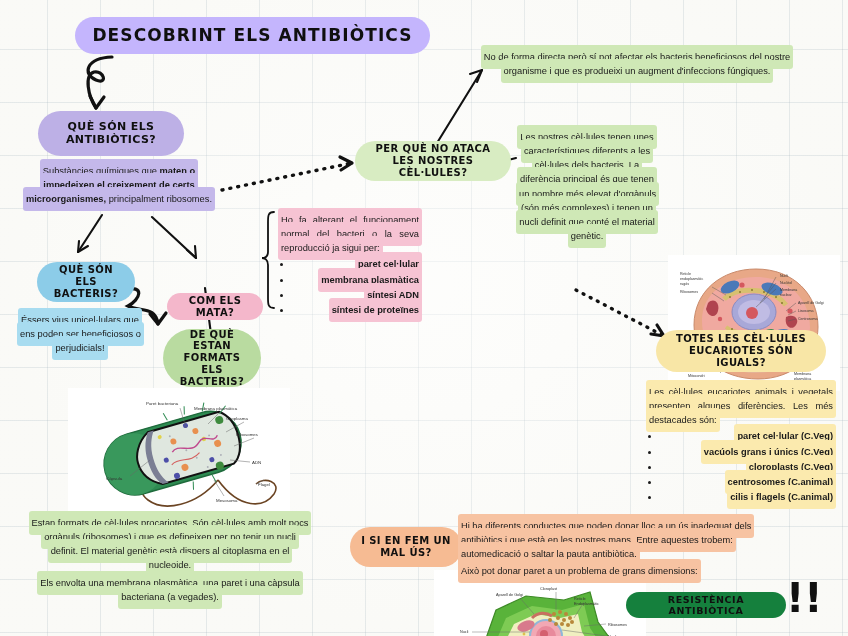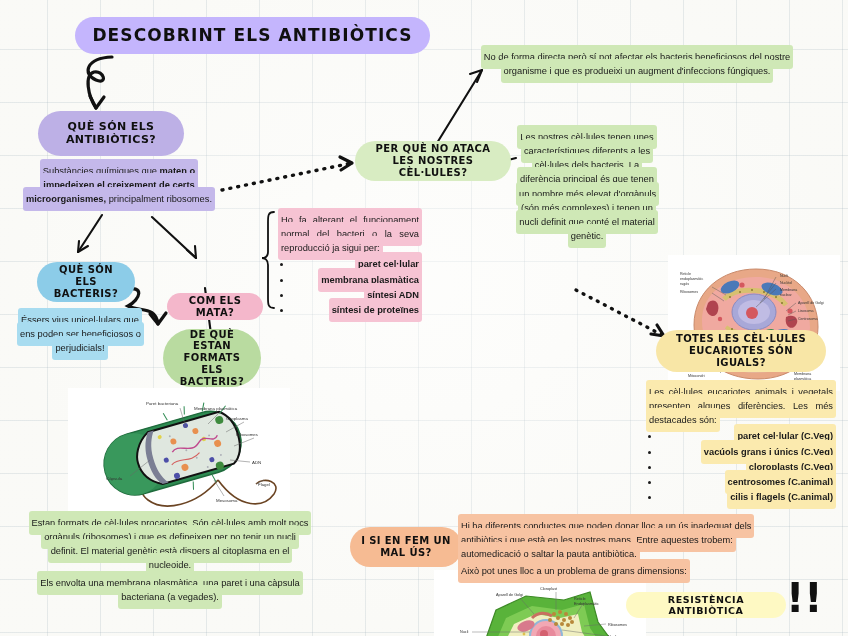--- a/index.html
+++ b/index.html
@@ -39,21 +39,21 @@
     background:#c4b5fd;border-radius:22px;
     font-size:17px;letter-spacing:1.1px;
   }
   .p-purple{background:#bdb0e6;}
   .p-blue{background:#8ccce8;}
   .p-pink{background:#f4b7cb;margin-top:40px;}
   .p-green{background:#b9dba0;}
   .p-lgreen{background:#d8ecc2;}
   .p-yellow{background:#f8e6a6;}
   .p-orange{background:#f6bb93;}
-  .p-gold{background:#fef9c3;}
+  .p-gold{background:#15803d;}
 
   
   .txt{
     font-size:9.3px;line-height:1.52;color:#1a1a1a;
     text-align:center;
   }
   .txt span.hl{
     box-decoration-break:clone;-webkit-box-decoration-break:clone;
     padding:7px 3px;border-radius:3px;
   }
@@ -414,19 +414,19 @@
     <li><span class="hl"><b>cilis i flagels</b> <span>(C.animal)</span></span></li>
   </ul>
 </div>
 
 <div class="node pill p-orange" style="left:350px;top:527px;width:112px;height:40px;font-size:10px;">
   <span>I SI EN FEM UN MAL ÚS?</span>
 </div>
 <div class="node txt hl-orange just-l" style="left:458px;top:519px;width:336px;">
   <span class="hl">Hi ha diferents conductes que poden donar lloc a un ús inadequat dels antibiòtics i que està en les nostres mans. Entre aquestes trobem: automedicació o saltar la pauta antibiòtica.</span>
   <div style="height:3px"></div>
-  <span class="hl">Això pot unes lloc a un problema de grans dimensions:</span>
+  <span class="hl">Això pot donar paret a un problema de grans dimensions:</span>
 </div>
 
 <div class="node pill p-gold" style="left:626px;top:592px;width:160px;height:26px;font-size:9.5px;letter-spacing:.6px;">
   <span>RESISTÈNCIA ANTIBIÒTICA</span>
 </div>
 <div class="bang" style="left:786px;top:578px;">!!</div>
 
 </body></html>

